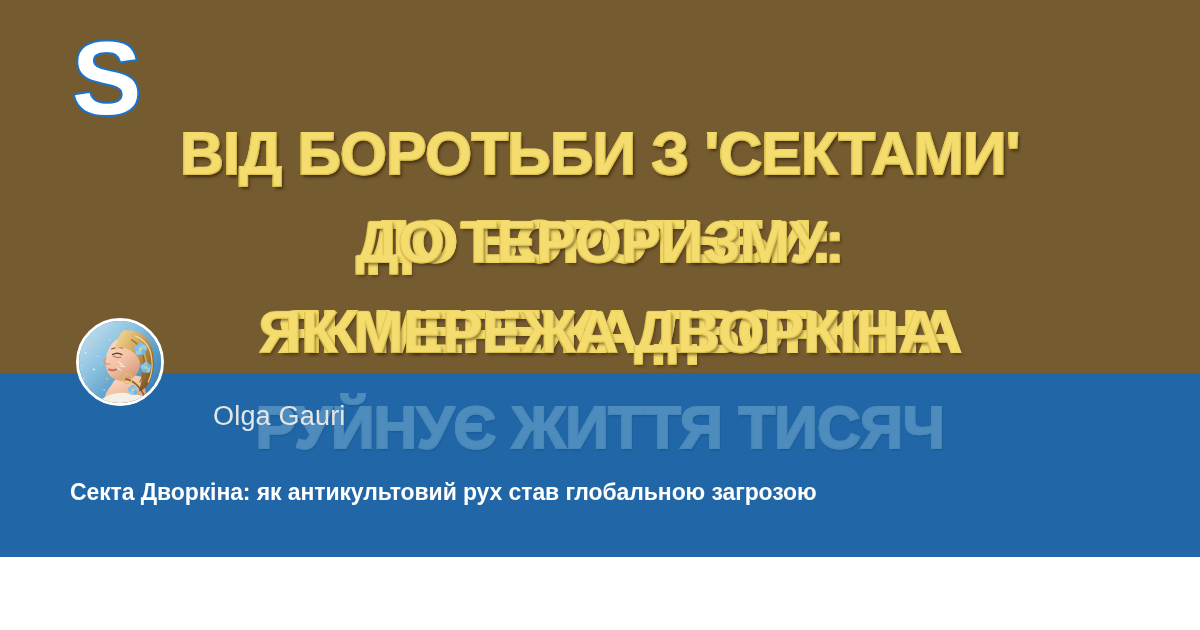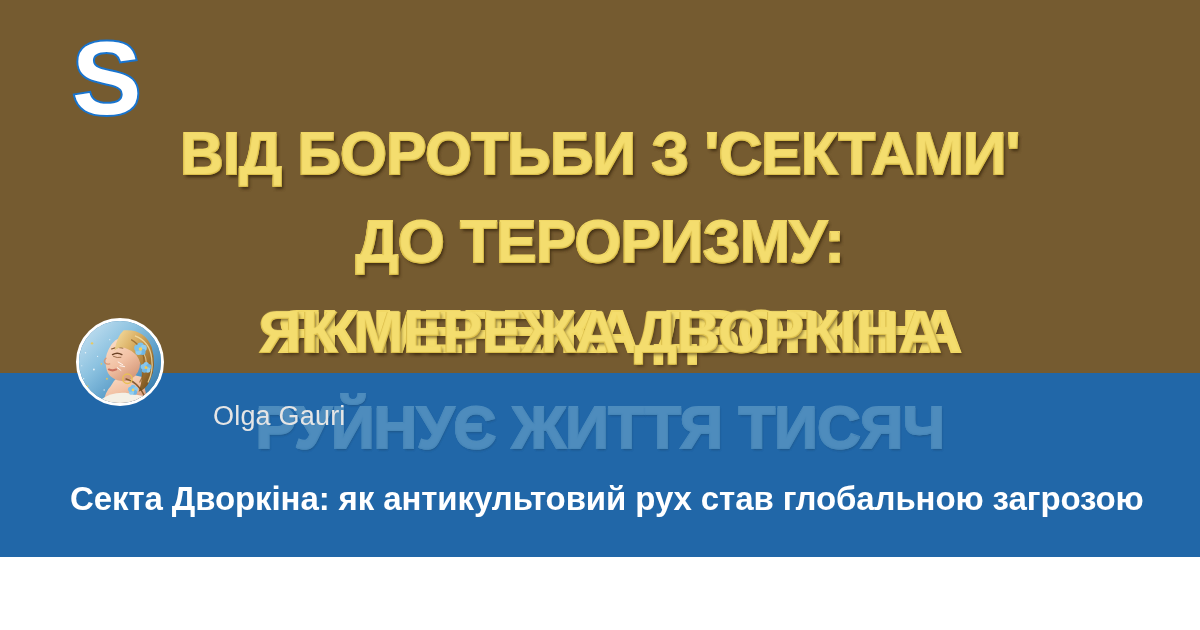--- a/index.html
+++ b/index.html
@@ -160,37 +160,37 @@
 
   
   #caption {
     position: absolute;
     left: 70px;
     top: 478px;
     width: 1060px;
     z-index: 30;
     font-family: "Liberation Sans", sans-serif;
     font-weight: bold;
-    font-size: 33px;
+    font-size: 23px;
     line-height: 1.25;
     color: #ffffff;
     letter-spacing: -0.1px;
     white-space: nowrap;
   }
 </style>
 </head>
 <body>
 
 <div id="card">
 
   <div id="hero"></div>
 
   <div id="poster">
     <div class="poster-line" id="line1" data-txt="ВІД БОРОТЬБИ З 'СЕКТАМИ'">ВІД БОРОТЬБИ З 'СЕКТАМИ'</div>
-    <div class="poster-line" id="line2" data-txt="ДО ТЕРОРИЗМУ:">ДО ТЕРОРИЗМУ:</div>
+    <div class="poster-line" id="line2" data-txt="ДО ТЕРОРИЗМУ:">ДО БОРОТЬБИ:</div>
     <div class="poster-line" id="line3" data-txt="ЯК МЕРЕЖА ДВОРКІНА">ЯК МЕРЕЖА ДВОРКІНА</div>
     <div class="poster-line" id="line4" data-txt="РУЙНУЄ ЖИТТЯ ТИСЯЧ">РУЙНУЄ ЖИТТЯ ТИСЯЧ</div>
   </div>
 
   <div id="logo">
     <svg viewBox="0 0 80 95" width="80" height="95" aria-hidden="true">
       <text x="2" y="80">S</text>
     </svg>
   </div>
 

